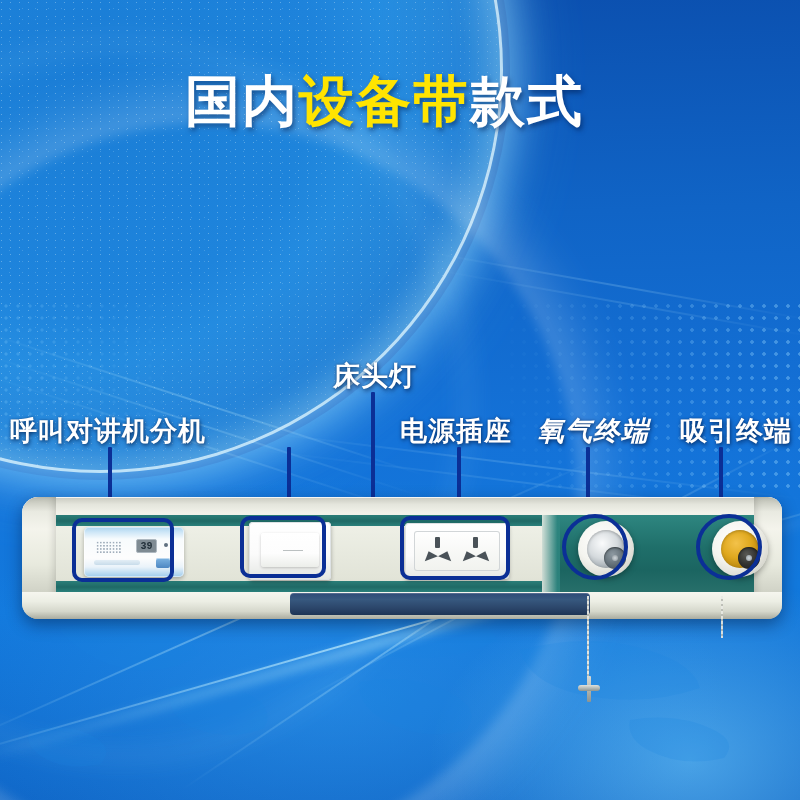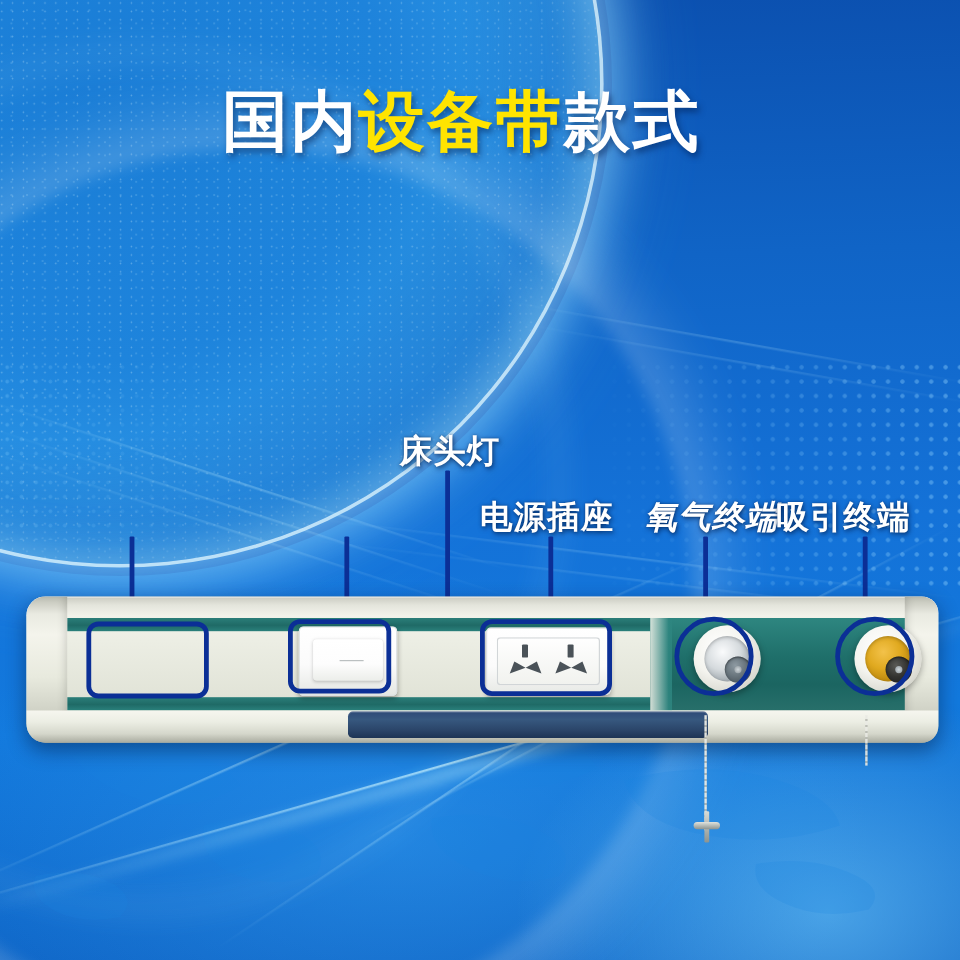--- a/index.html
+++ b/index.html
@@ -354,44 +354,52 @@
     <div class="streak" style="left:250px; top:448px; width:560px; transform:rotate(7deg); opacity:.14;"></div>
   </div>
 
   <div class="headline-wrap">
     <div class="hl-line1">
       <span class="w">国内</span><span class="y">设备带</span><span class="w">款式</span>
     </div>
   </div>
 
   <div class="labels">
+    <div class="label" style="left:10px;  top:413px;">呼叫对讲机分机</div>
     <div class="label" style="left:333px; top:358px;">床头灯</div>
     <div class="label" style="left:400px; top:413px;">电源插座</div>
     <div class="label" style="left:537px; top:413px;font-style:italic;">氧气终端</div>
-    <div class="label" style="left:647px; top:413px;">吸引终端</div>
+    <div class="label" style="left:680px; top:413px;">吸引终端</div>
 
     <div class="leader" style="left:108px; top:447px; height:78px;"></div>
     <div class="leader" style="left:287px; top:447px; height:74px;"></div>
     <div class="leader" style="left:371px; top:392px; height:218px;"></div>
     <div class="leader" style="left:457px; top:447px; height:74px;"></div>
     <div class="leader" style="left:586px; top:447px; height:78px;"></div>
     <div class="leader" style="left:719px; top:447px; height:78px;"></div>
   </div>
 
   <div id="panel">
     <div class="panel-body">
       <div class="stripe stripe-top"></div>
       <div class="stripe stripe-bot"></div>
       <div class="teal-block"></div>
       <div class="teal-notch"></div>
       <div class="end-cap"></div>
       <div class="end-cap-r"></div>
       <div class="rail"></div>
       <div class="rail-dark"></div>
 
+      <div class="device intercom">
+        <div class="ic-speaker"></div>
+        <div class="ic-display">39</div>
+        <div class="ic-dot"></div>
+        <div class="ic-btn"></div>
+        <div class="ic-slot"></div>
+      </div>
 
       <div class="device switch">
         <div class="switch-rocker">
           <div class="switch-line"></div>
         </div>
       </div>
 
       <div class="device outlet">
         <div class="outlet-face">
           <div class="sock a">

